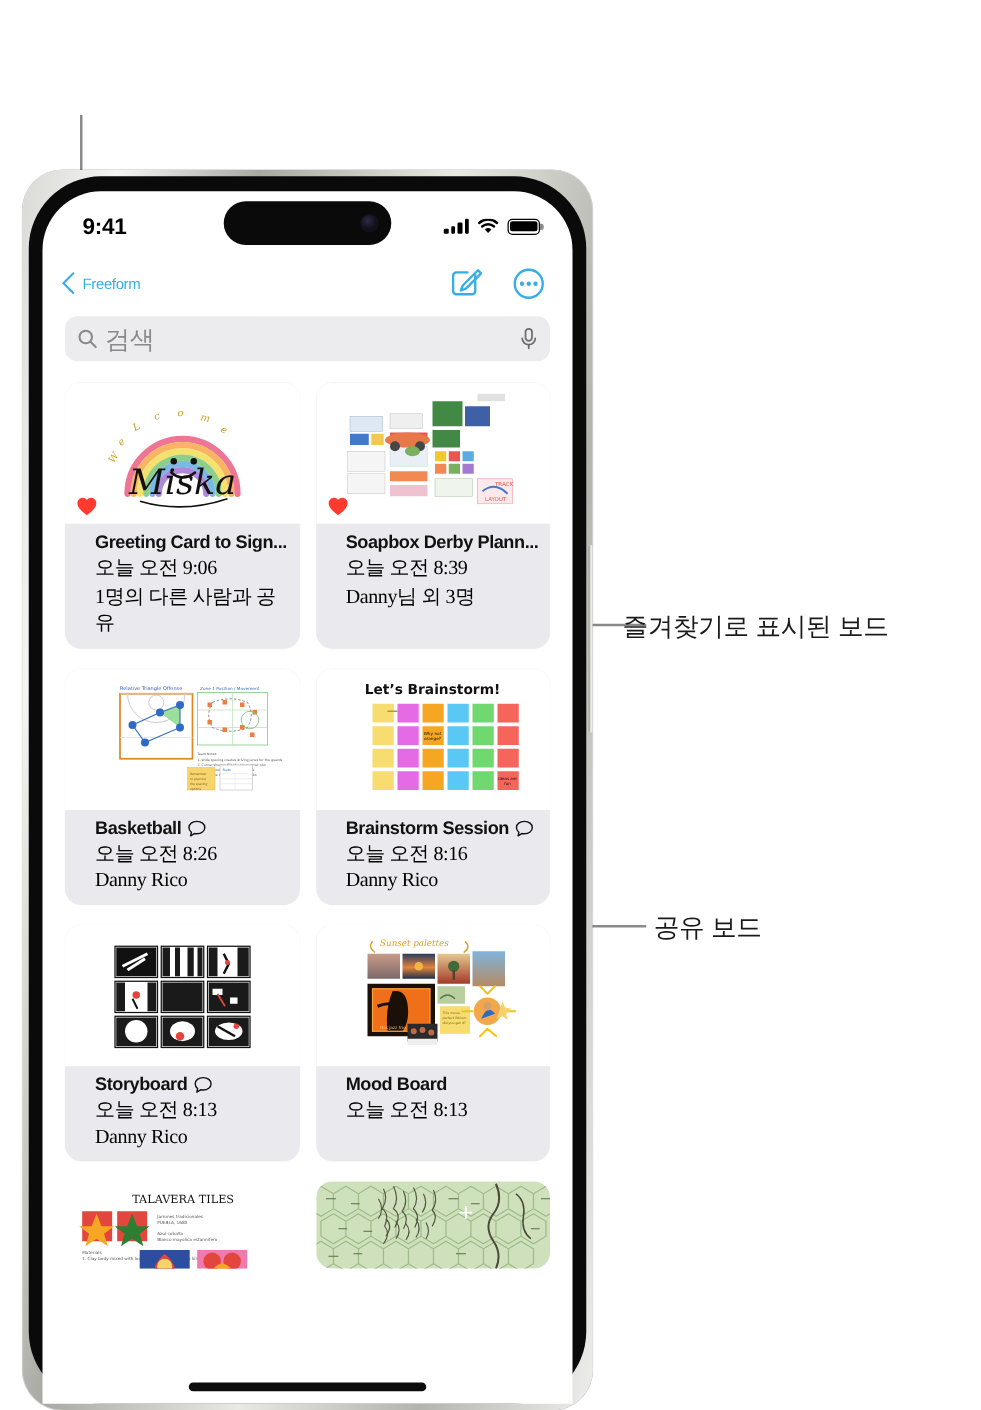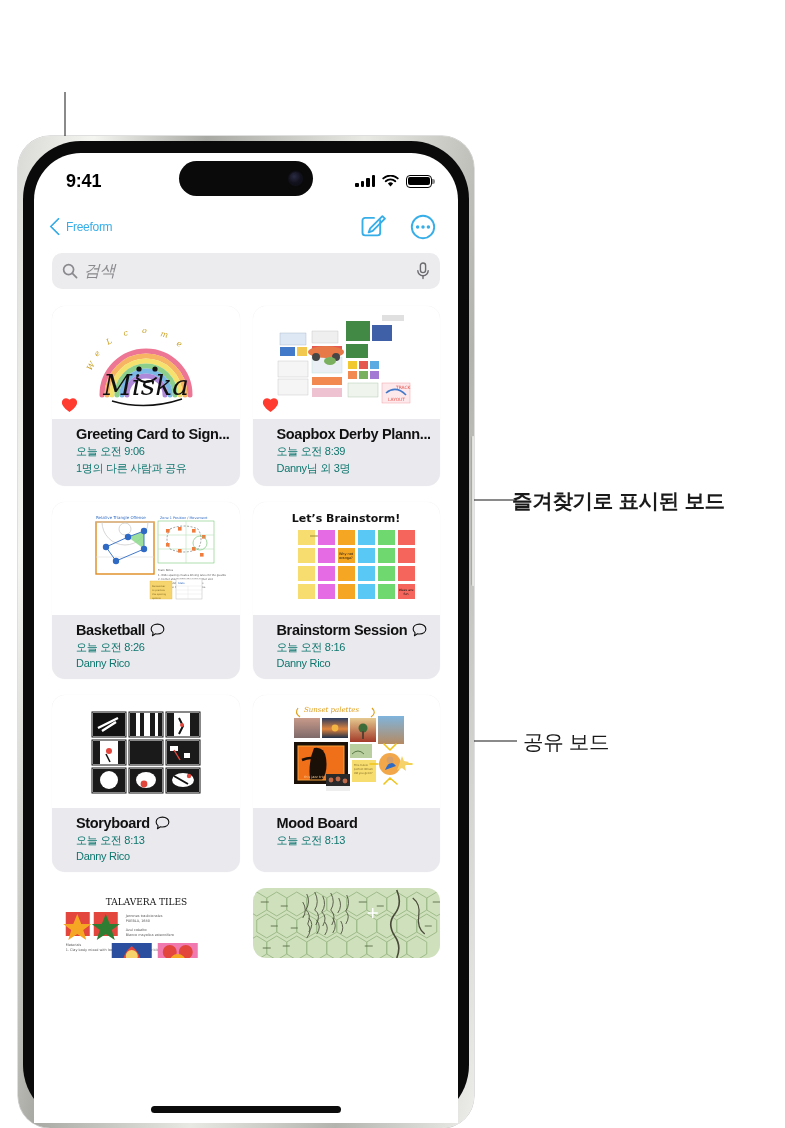--- a/index.html
+++ b/index.html
@@ -88,21 +88,21 @@
   
   .big-title {
     padding: 10px 24px 6px 24px;
     font-size: 33px; font-weight: 700; color: #3bb0e8; letter-spacing: -0.6px;
   }
   .searchwrap { padding: 6px 18px 0 18px; }
   .searchbar {
     height: 36px; background:#ececee; border-radius:10px;
     display:flex; align-items:center; padding: 0 10px; gap:6px;
   }
-  .search-ph { font-size:16px; color:#8a8a8e; letter-spacing:-0.3px; flex:1;font-style:italic; }
+  .search-ph { font-size:20px; color:#8a8a8e; letter-spacing:-0.3px; flex:1; }
 
   
   .grid {
     padding: 17px 18px 0 18px;
     display:grid; grid-template-columns: 1fr 1fr; gap: 16px 13px;
   }
   .card {
     background:#e9e9ee; border-radius:13px; overflow:hidden;
     box-shadow: 0 0 0 0.5px rgba(0,0,0,0.02); cursor:pointer;
   }
@@ -112,42 +112,42 @@
   }
   .thumb svg { display:block; }
   .heart {
     position:absolute; left:8px; bottom:5px; width:19px; height:19px; z-index:4;
   }
   .meta { padding: 7px 9px 10px 24px; }
   .meta .name {
     font-size:14.5px; font-weight:700; color:#111; letter-spacing:-0.35px;
     display:flex; align-items:center; gap:5px; white-space:nowrap; overflow:hidden;
   }
-  .meta .sub { font-size:11px; color:#0f766e; letter-spacing:-0.3px; margin-top:2px; }
+  .meta .sub { font-size:16px; color:#000000; letter-spacing:-0.3px; margin-top:2px;font-family:Liberation Serif, serif; }
   .bubble { flex:none; }
 
   
   .grid-bottom {
     padding: 0 18px; display:grid; grid-template-columns:1fr 1fr; gap:13px; margin-top:16px;
   }
   .card-partial { background:#fff; border-radius:13px; overflow:hidden; height:70px; cursor:pointer;}
   .home-indicator {
     position:absolute; left:50%; transform:translateX(-50%); bottom:10px;
     width:190px; height:7px; border-radius:4px; background:#0c0c0c; z-index:30;
   }
 </style>
 </head>
 <body>
 
 <div class="page">
 
   <div class="callout-line-vert"></div>
 
   <div class="callout-line-horz" style="left:443px; top:499px; width:74px;"></div>
-  <div class="callout-right" style="left:512px; top:487px;font-weight:bold;">
+  <div class="callout-right" style="left:498px; top:487px;">
     <span class="lbl">즐겨찾기로 표시된 보드</span>
   </div>
 
   <div class="callout-line-horz" style="left:443px; top:740px; width:74px;"></div>
   <div class="callout-right" style="left:523px; top:728px;">
     <span class="lbl">공유 보드</span>
   </div>
 
   <div class="phone">
     <div class="side-btn"></div>

